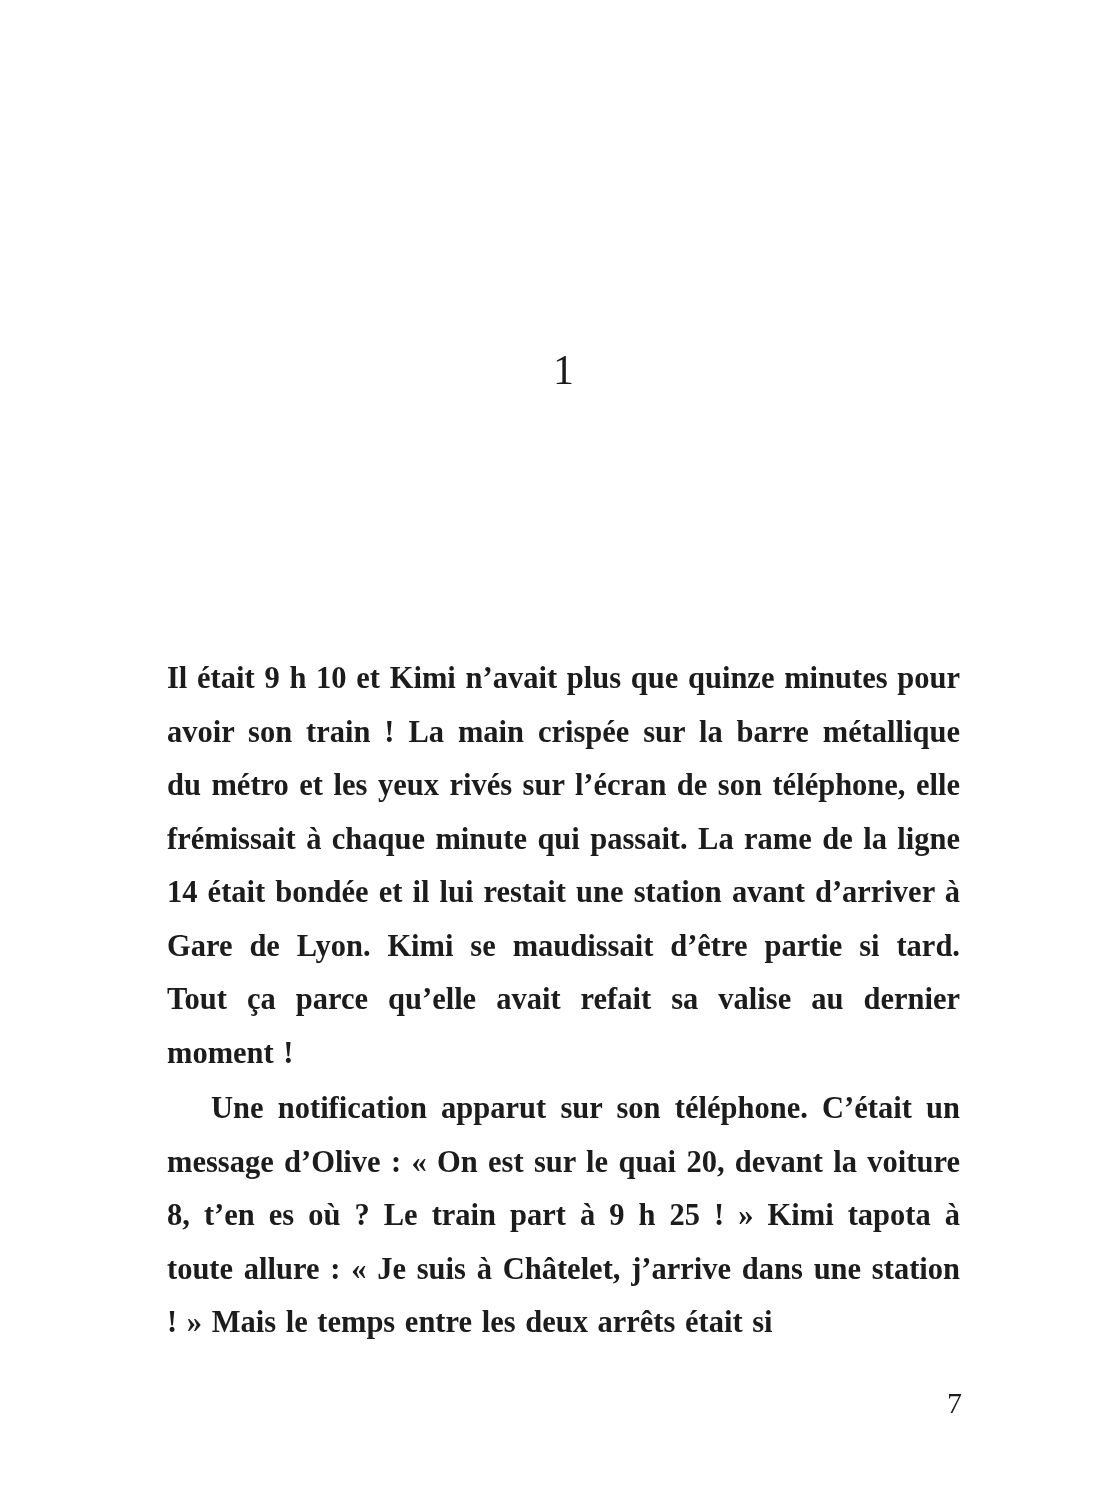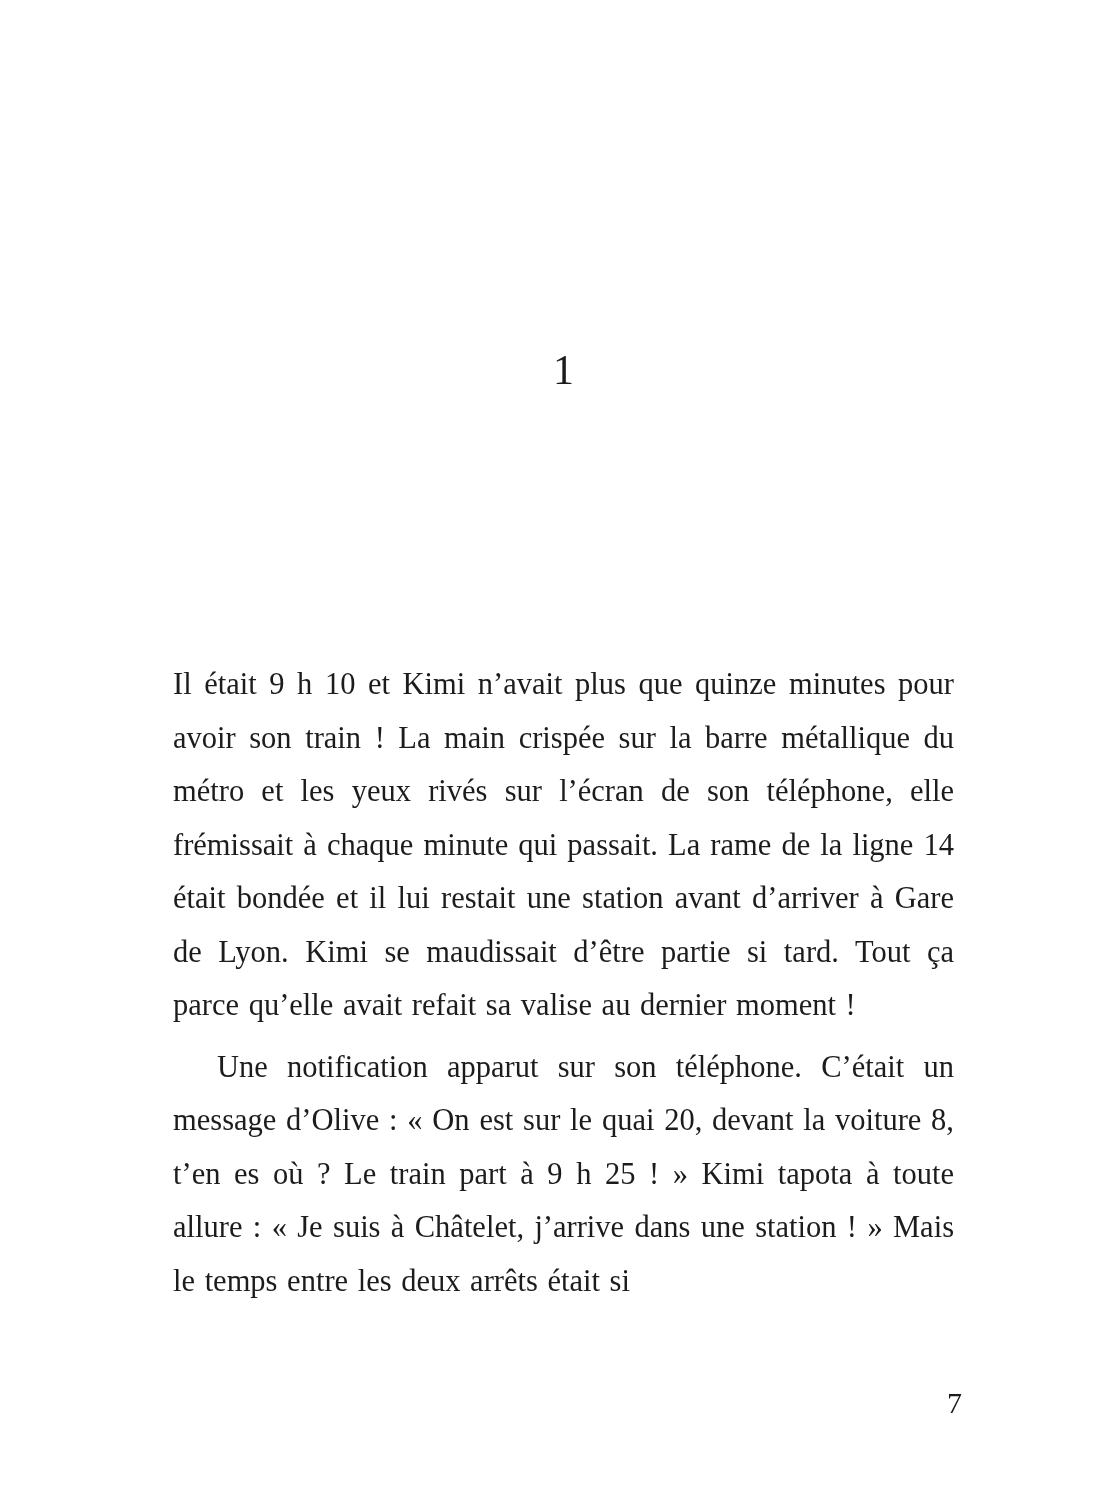--- a/index.html
+++ b/index.html
@@ -31,21 +31,22 @@
     position: absolute;
     top: 650px;
     left: 165px;
     width: 797px;
     font-size: 30.5px;
     line-height: 53.5px;
     text-align: justify;
     word-spacing: 2px;
   }
   .body-text p {
-    margin: 8px;
+    margin: 2px;
+    font-weight: bold;
   }
   .body-text p.indented {
     text-indent: 44px;
   }
   .page-number {
     position: absolute;
     top: 1386px;
     left: 165px;
     width: 797px;
     text-align: right;

